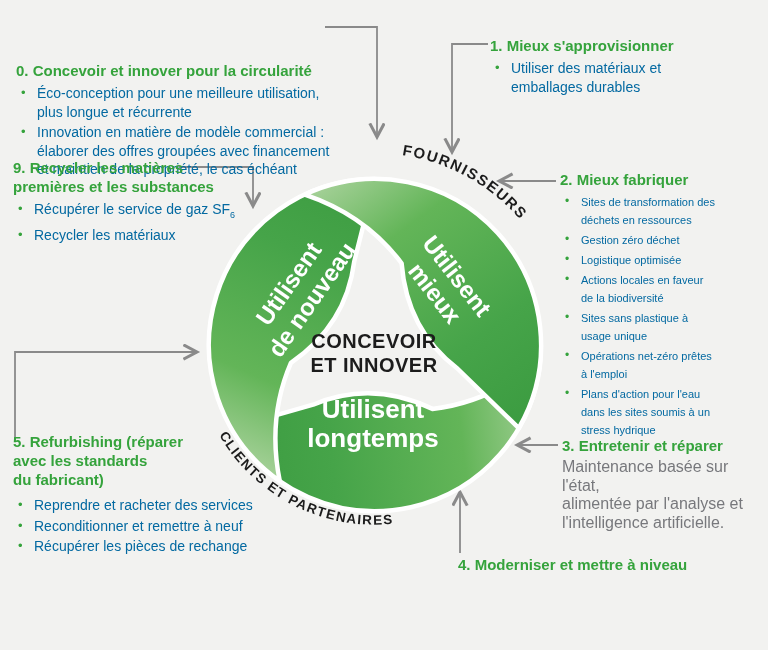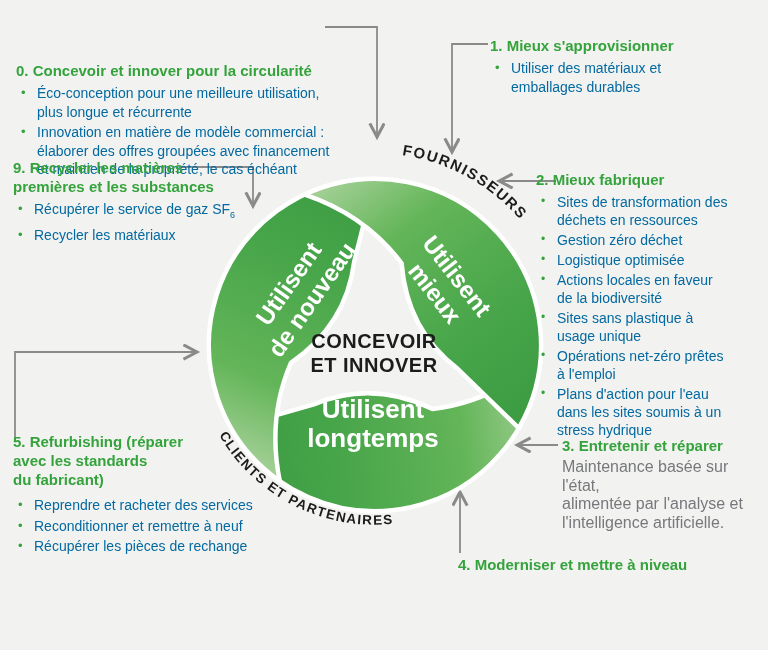--- a/index.html
+++ b/index.html
@@ -15,21 +15,21 @@
   }
   .bullets{margin-top:4px;}
   .bul{display:flex;align-items:flex-start;margin-bottom:2px;}
   .bul .dot{
     color:#35a33c;width:21px;flex:0 0 21px;font-size:13px;line-height:18px;
     padding-left:5px;box-sizing:border-box;
   }
   .bul .txt{
     color:#0369a1;font-size:14px;line-height:18.5px;white-space:pre-line;flex:1;
   }
-  .small .bul .txt{font-size:14px;line-height:18px;}
+  .small .bul .txt{font-size:11px;line-height:18px;}
   .small .bul .dot{font-size:12px;line-height:17.5px;}
   .para{
     color:#77787c;font-size:16px;line-height:18.5px;white-space:pre-line;margin-top:3px;
   }
   sub.sf{font-size:9px;}
   #diagram-svg{position:absolute;left:0;top:0;}
   .seg{stroke:#ffffff;stroke-width:4.5;stroke-linejoin:round;}
   .seg-label{
     fill:#ffffff;font-weight:bold;text-anchor:middle;
     font-family:"Liberation Sans", sans-serif;
@@ -127,21 +127,21 @@
   <div class="btitle">1. Mieux s'approvisionner</div>
   <div class="bullets">
     <div class="bul">
       <span class="dot">•</span>
       <span class="txt">Utiliser des matériaux et
 emballages durables</span>
     </div>
   </div>
 </div>
 
-<div class="block small" style="left:536px;top:170px;width:206px;">
+<div class="block small" style="left:560px;top:170px;width:206px;">
   <div class="btitle">2. Mieux fabriquer</div>
   <div class="bullets">
     <div class="bul">
       <span class="dot">•</span>
       <span class="txt">Sites de transformation des
 déchets en ressources</span>
     </div>
     <div class="bul">
       <span class="dot">•</span>
       <span class="txt">Gestion zéro déchet</span>

